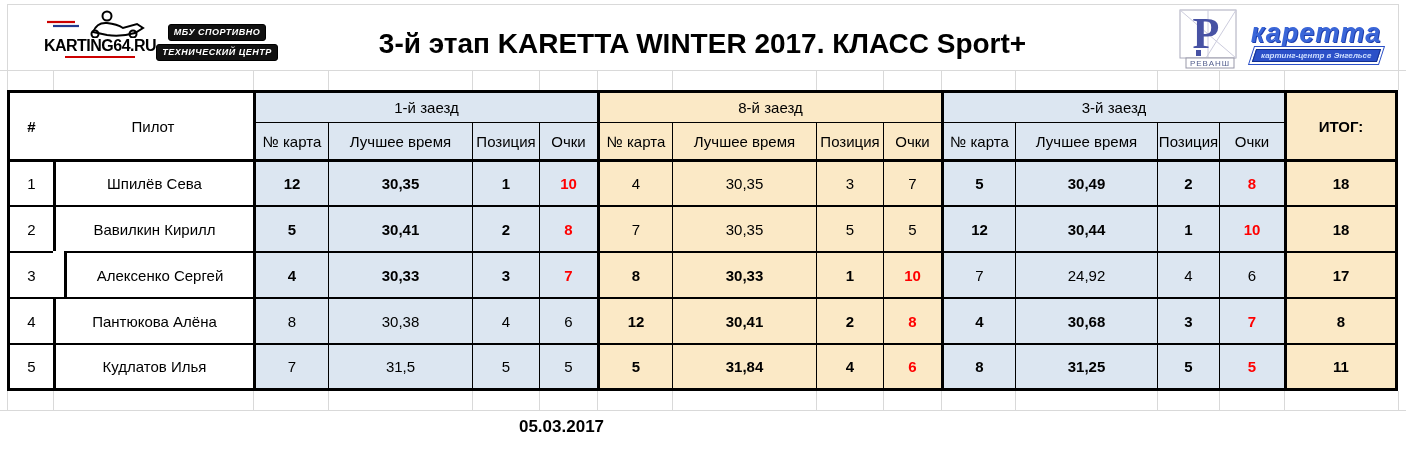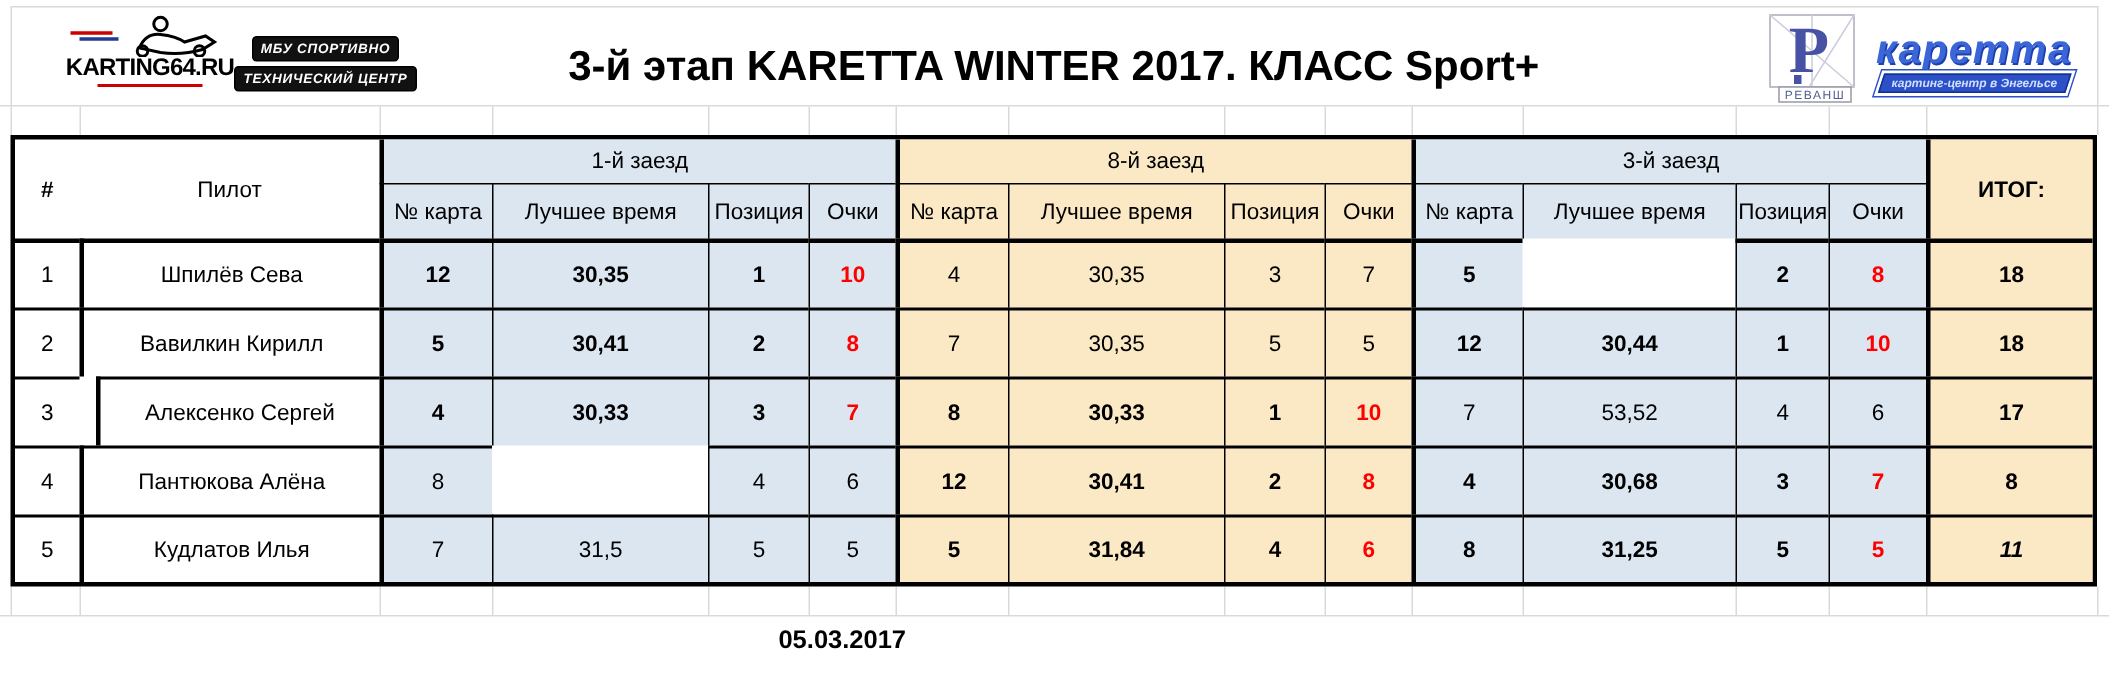--- a/index.html
+++ b/index.html
@@ -197,20 +197,21 @@
       <div class="cell ht3 bl3" style="grid-area: 3 / 2 / 4 / 3;">Шпилёв Сева</div>
       <div class="cell ht3 bl3 blue counted" style="grid-area: 3 / 3 / 4 / 4;">12</div>
       <div class="cell ht3 bl1 blue counted" style="grid-area: 3 / 4 / 4 / 5;">30,35</div>
       <div class="cell ht3 bl1 blue counted" style="grid-area: 3 / 5 / 4 / 6;">1</div>
       <div class="cell ht3 bl1 blue counted pts" style="grid-area: 3 / 6 / 4 / 7;">10</div>
       <div class="cell ht3 bl3 cream" style="grid-area: 3 / 7 / 4 / 8;">4</div>
       <div class="cell ht3 bl1 cream" style="grid-area: 3 / 8 / 4 / 9;">30,35</div>
       <div class="cell ht3 bl1 cream" style="grid-area: 3 / 9 / 4 / 10;">3</div>
       <div class="cell ht3 bl1 cream pts" style="grid-area: 3 / 10 / 4 / 11;">7</div>
       <div class="cell ht3 bl3 blue counted" style="grid-area: 3 / 11 / 4 / 12;">5</div>
+      <div class="cell ht3 bl1 blue counted" style="grid-area: 3 / 12 / 4 / 13;">30,49</div>
       <div class="cell ht3 bl1 blue counted" style="grid-area: 3 / 13 / 4 / 14;">2</div>
       <div class="cell ht3 bl1 blue counted pts" style="grid-area: 3 / 14 / 4 / 15;">8</div>
       <div class="cell ht3 bl3 cream bold" style="grid-area: 3 / 15 / 4 / 16;">18</div>
       <div class="cell ht2" style="grid-area: 4 / 1 / 5 / 2;">2</div>
       <div class="cell ht2 bl3" style="grid-area: 4 / 2 / 5 / 3;">Вавилкин Кирилл</div>
       <div class="cell ht2 bl3 blue counted" style="grid-area: 4 / 3 / 5 / 4;">5</div>
       <div class="cell ht2 bl1 blue counted" style="grid-area: 4 / 4 / 5 / 5;">30,41</div>
       <div class="cell ht2 bl1 blue counted" style="grid-area: 4 / 5 / 5 / 6;">2</div>
       <div class="cell ht2 bl1 blue counted pts" style="grid-area: 4 / 6 / 5 / 7;">8</div>
       <div class="cell ht2 bl3 cream" style="grid-area: 4 / 7 / 5 / 8;">7</div>
@@ -226,27 +227,28 @@
       <div class="cell ht2 bl3" style="grid-area: 5 / 2 / 6 / 3; margin-left: 11px;">Алексенко Сергей</div>
       <div class="cell ht2 bl3 blue counted" style="grid-area: 5 / 3 / 6 / 4;">4</div>
       <div class="cell ht2 bl1 blue counted" style="grid-area: 5 / 4 / 6 / 5;">30,33</div>
       <div class="cell ht2 bl1 blue counted" style="grid-area: 5 / 5 / 6 / 6;">3</div>
       <div class="cell ht2 bl1 blue counted pts" style="grid-area: 5 / 6 / 6 / 7;">7</div>
       <div class="cell ht2 bl3 cream counted" style="grid-area: 5 / 7 / 6 / 8;">8</div>
       <div class="cell ht2 bl1 cream counted" style="grid-area: 5 / 8 / 6 / 9;">30,33</div>
       <div class="cell ht2 bl1 cream counted" style="grid-area: 5 / 9 / 6 / 10;">1</div>
       <div class="cell ht2 bl1 cream counted pts" style="grid-area: 5 / 10 / 6 / 11;">10</div>
       <div class="cell ht2 bl3 blue" style="grid-area: 5 / 11 / 6 / 12;">7</div>
-      <div class="cell ht2 bl1 blue" style="grid-area: 5 / 12 / 6 / 13;">53,52</div>
+      <div class="cell ht2 bl1 blue" style="grid-area: 5 / 12 / 6 / 13;">24,92</div>
       <div class="cell ht2 bl1 blue" style="grid-area: 5 / 13 / 6 / 14;">4</div>
       <div class="cell ht2 bl1 blue pts" style="grid-area: 5 / 14 / 6 / 15;">6</div>
       <div class="cell ht2 bl3 cream bold" style="grid-area: 5 / 15 / 6 / 16;">17</div>
       <div class="cell ht2" style="grid-area: 6 / 1 / 7 / 2;">4</div>
       <div class="cell ht2 bl3" style="grid-area: 6 / 2 / 7 / 3;">Пантюкова Алёна</div>
       <div class="cell ht2 bl3 blue" style="grid-area: 6 / 3 / 7 / 4;">8</div>
+      <div class="cell ht2 bl1 blue" style="grid-area: 6 / 4 / 7 / 5;">30,38</div>
       <div class="cell ht2 bl1 blue" style="grid-area: 6 / 5 / 7 / 6;">4</div>
       <div class="cell ht2 bl1 blue pts" style="grid-area: 6 / 6 / 7 / 7;">6</div>
       <div class="cell ht2 bl3 cream counted" style="grid-area: 6 / 7 / 7 / 8;">12</div>
       <div class="cell ht2 bl1 cream counted" style="grid-area: 6 / 8 / 7 / 9;">30,41</div>
       <div class="cell ht2 bl1 cream counted" style="grid-area: 6 / 9 / 7 / 10;">2</div>
       <div class="cell ht2 bl1 cream counted pts" style="grid-area: 6 / 10 / 7 / 11;">8</div>
       <div class="cell ht2 bl3 blue counted" style="grid-area: 6 / 11 / 7 / 12;">4</div>
       <div class="cell ht2 bl1 blue counted" style="grid-area: 6 / 12 / 7 / 13;">30,68</div>
       <div class="cell ht2 bl1 blue counted" style="grid-area: 6 / 13 / 7 / 14;">3</div>
       <div class="cell ht2 bl1 blue counted pts" style="grid-area: 6 / 14 / 7 / 15;">7</div>
@@ -258,18 +260,18 @@
       <div class="cell ht2 bl1 blue" style="grid-area: 7 / 5 / 8 / 6;">5</div>
       <div class="cell ht2 bl1 blue pts" style="grid-area: 7 / 6 / 8 / 7;">5</div>
       <div class="cell ht2 bl3 cream counted" style="grid-area: 7 / 7 / 8 / 8;">5</div>
       <div class="cell ht2 bl1 cream counted" style="grid-area: 7 / 8 / 8 / 9;">31,84</div>
       <div class="cell ht2 bl1 cream counted" style="grid-area: 7 / 9 / 8 / 10;">4</div>
       <div class="cell ht2 bl1 cream counted pts" style="grid-area: 7 / 10 / 8 / 11;">6</div>
       <div class="cell ht2 bl3 blue counted" style="grid-area: 7 / 11 / 8 / 12;">8</div>
       <div class="cell ht2 bl1 blue counted" style="grid-area: 7 / 12 / 8 / 13;">31,25</div>
       <div class="cell ht2 bl1 blue counted" style="grid-area: 7 / 13 / 8 / 14;">5</div>
       <div class="cell ht2 bl1 blue counted pts" style="grid-area: 7 / 14 / 8 / 15;">5</div>
-      <div class="cell ht2 bl3 cream bold" style="grid-area: 7 / 15 / 8 / 16; font-style: italic;">11</div>
+      <div class="cell ht2 bl3 cream bold" style="grid-area: 7 / 15 / 8 / 16;">11</div>
     </div>
 
   <div class="date-row">05.03.2017</div>
 
 </div>
 
 </body></html>

